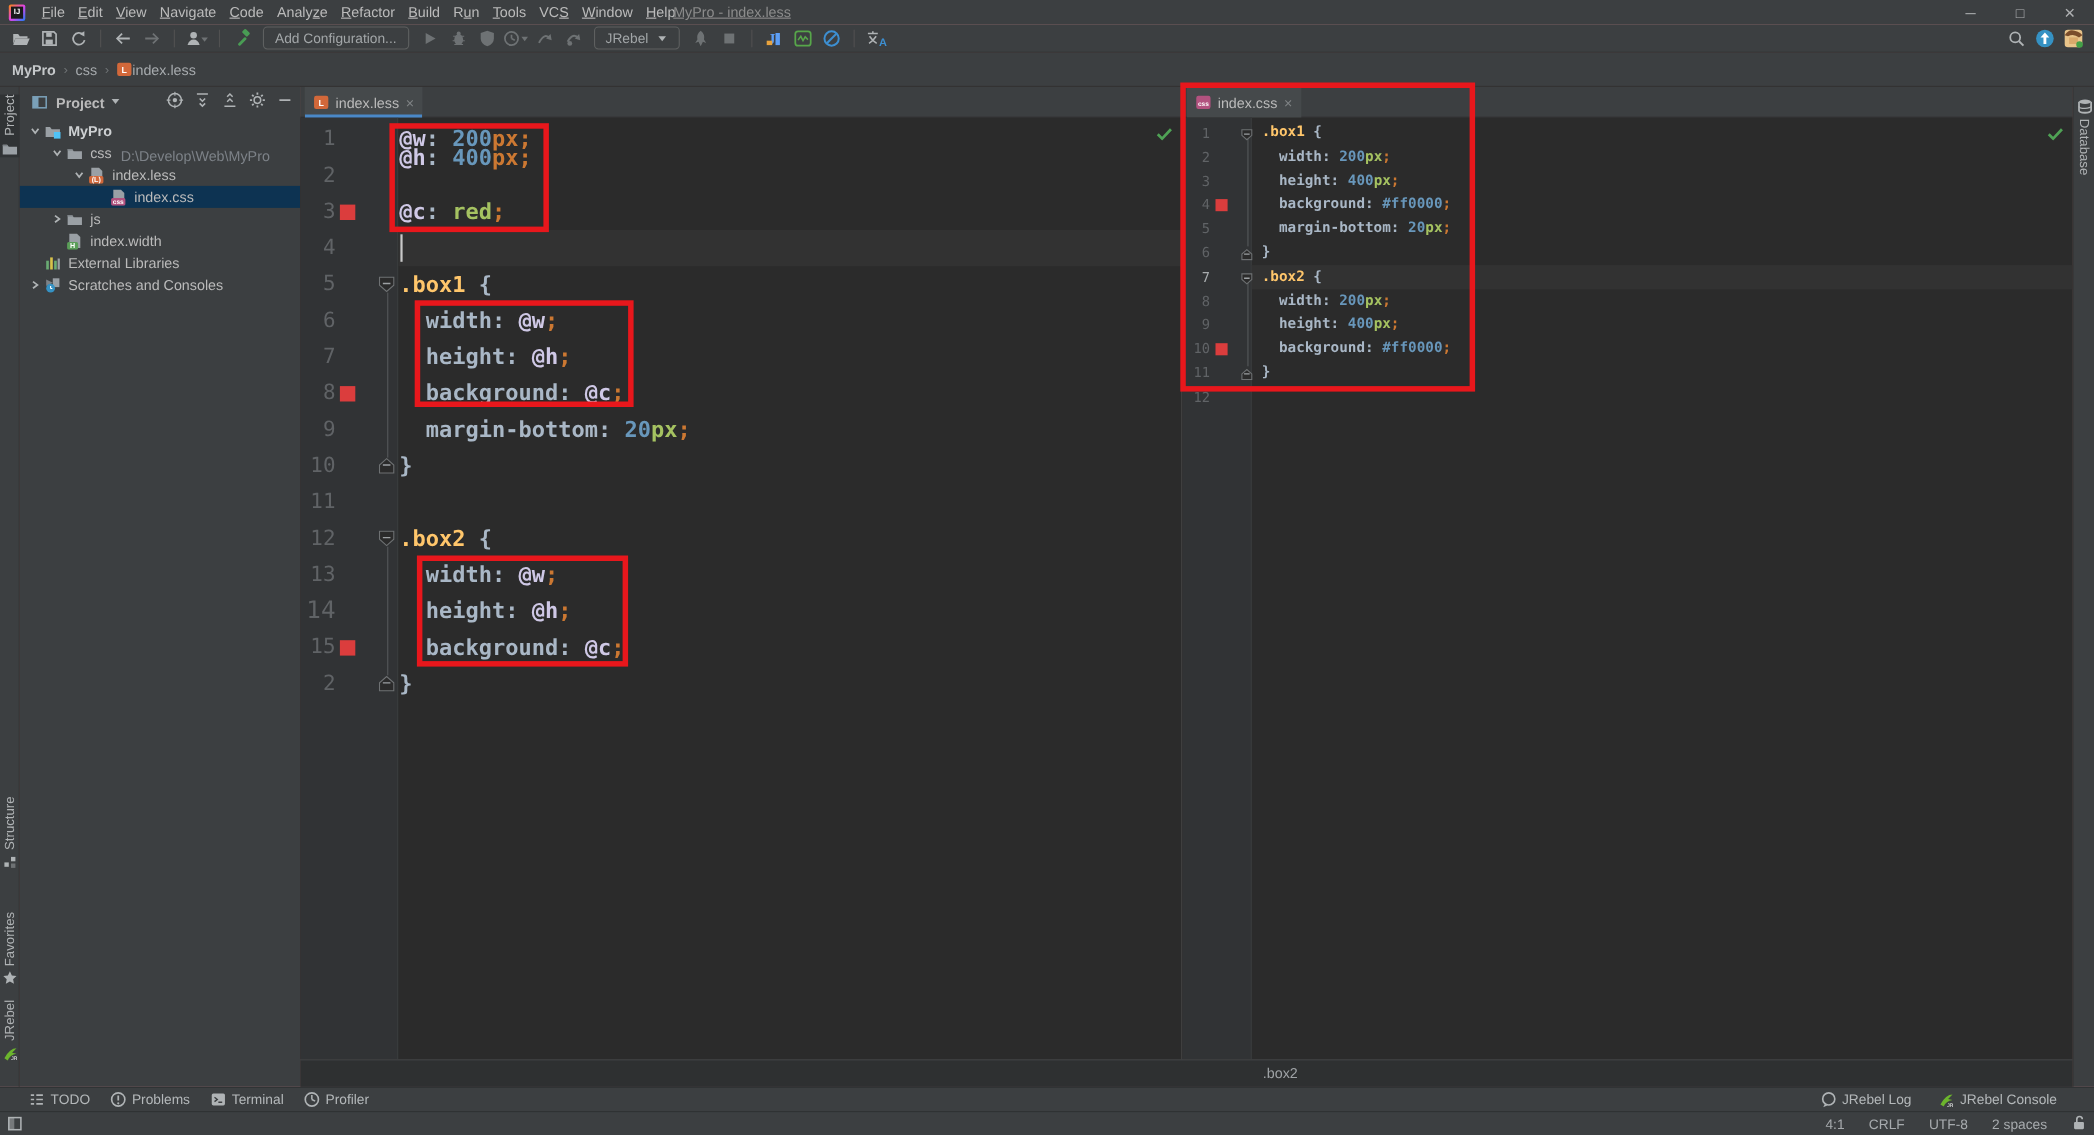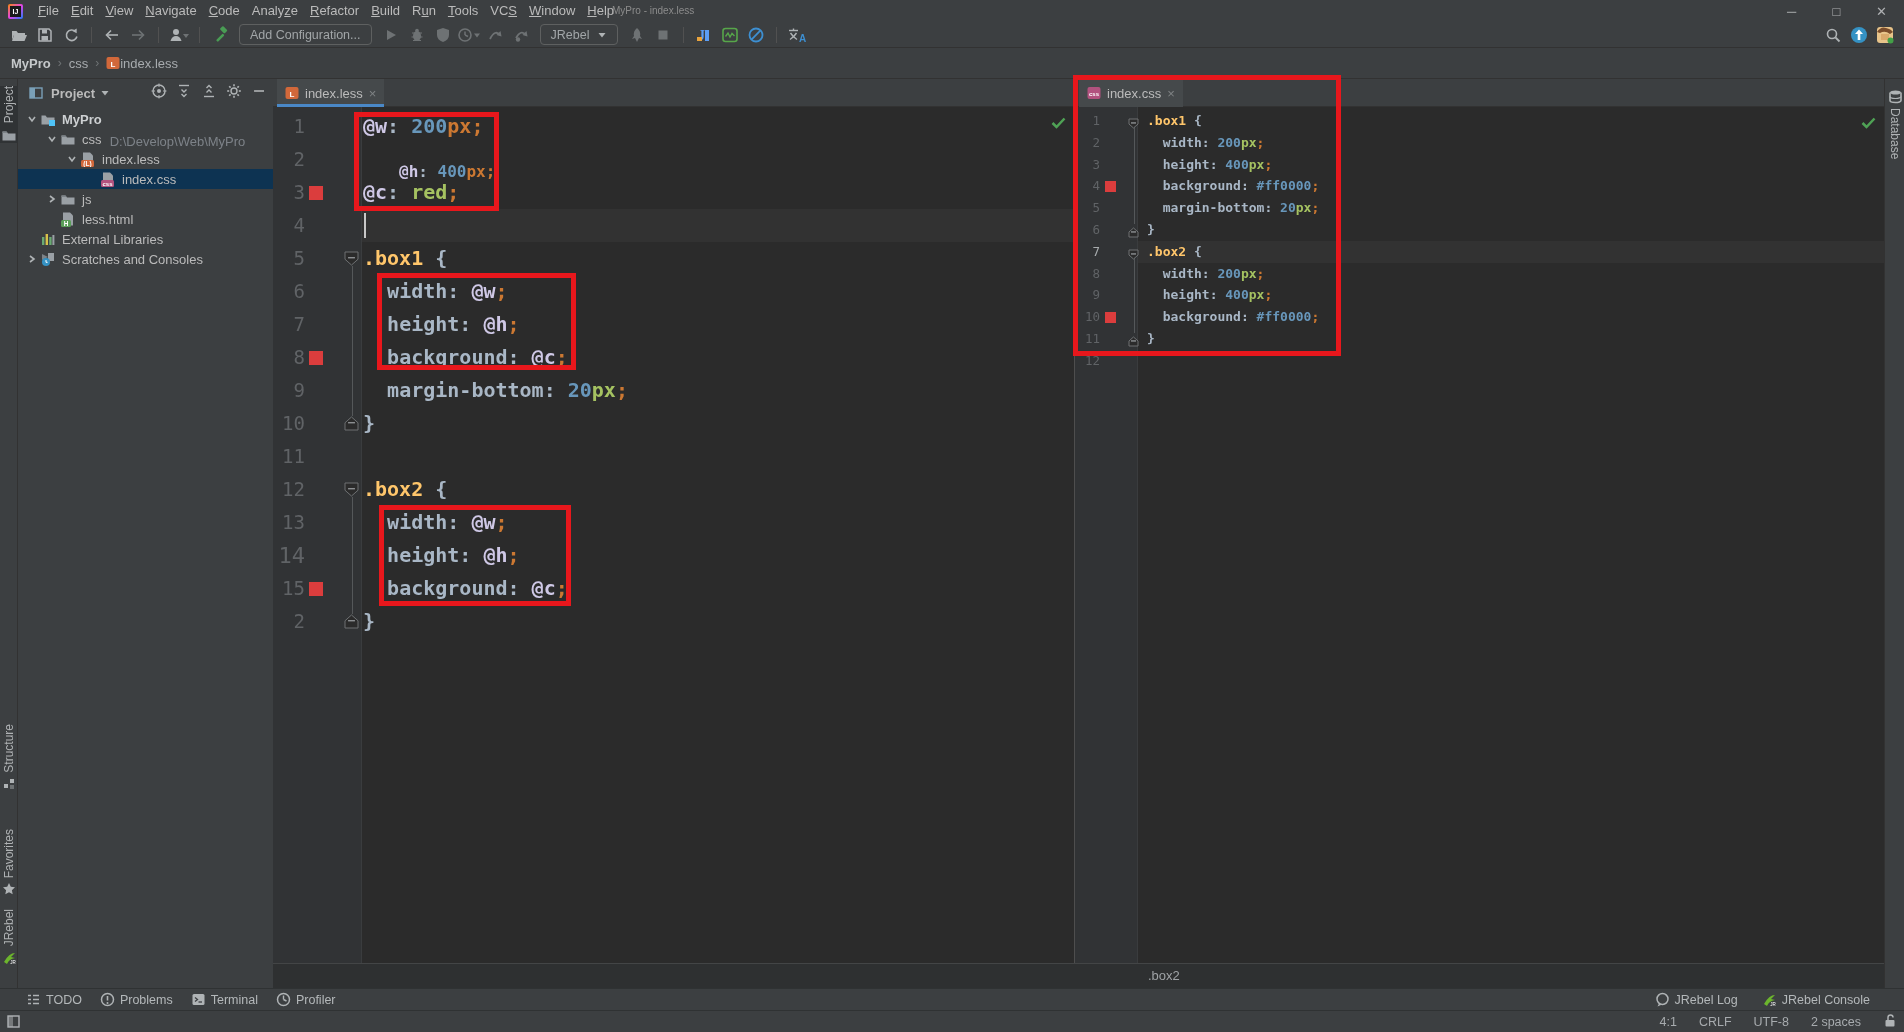--- a/index.html
+++ b/index.html
@@ -7,21 +7,21 @@
   body { font-family:"Liberation Sans",sans-serif; }
   #app { position:relative; width:1904px; height:1032px; background:#fca5a5; color:#bbbbbb; }
 
   
   .titlebar { position:absolute; left:0; top:0; width:100%; height:22px; background:#3c3f41; display:flex; align-items:center; }
   .logo { width:15px; height:15px; margin:0 9px 0 8px; border-radius:2px;
           background:linear-gradient(135deg,#f88909,#e343e6 50%,#1a7dfa); position:relative; }
   .logo::after { content:"IJ"; position:absolute; left:2px; top:2px; right:2px; bottom:2px; background:#1a1a1a; color:#fff; font-size:7px; font-weight:bold; text-align:center; line-height:11px; }
   .menu-item { font-size:13px; color:#bbbbbb; padding:0 6px; height:22px; line-height:22px; }
   .menu-item u { text-decoration:underline; }
-  .win-title { position:absolute; left:612px; top:0; height:22px; line-height:22px; font-size:10px; color:#8c8c8c; }
+  .win-title { position:absolute; left:612px; top:0; height:22px; line-height:22px; font-size:13px; color:#8c8c8c;text-decoration:underline; }
   .win-controls { position:absolute; right:0; top:0; height:22px; display:flex; }
   .win-btn { width:45px; height:22px; display:flex; align-items:center; justify-content:center; color:#afb1b3; font-size:13px; }
 
   
   .toolbar { position:absolute; left:0; top:22px; width:100%; height:26px; background:#3c3f41; display:flex; align-items:center; border-bottom:1px solid #323232; }
   .tb-sep { width:1px; height:16px; background:#515151; margin:0 7px; }
   .tb-ico { width:22px; height:22px; display:flex; align-items:center; justify-content:center; margin:0 2px; }
   .tb-btn { height:21px; border:1px solid #5e6060; border-radius:4px; color:#a2a6a8; font-size:12.5px; display:flex; align-items:center; padding:0 10px; margin:0 6px; }
   .tb-right { position:absolute; right:6px; top:0; height:26px; display:flex; align-items:center; }
 
@@ -536,21 +536,21 @@
         </div>
         <div class="tree-row" style="padding-left: 26px;">
           <span class="chev"></span>
           <span style="display: inline-flex;">
             <svg width="16" height="16" viewBox="0 0 16 16">
               <path d="M3 1.5 h7 l3 3 v10 h-10 z" fill="#9aa0a5"></path>
               <rect x="1" y="9" width="10" height="7" rx="1.5" fill="#5a9e58"></rect>
               <text x="6" y="14.8" font-size="6.5" font-weight="bold" fill="#fff" text-anchor="middle" font-family="Liberation Sans">H</text>
             </svg>
           </span>
-          <span class="lbl">less.html</span>
+          <span class="lbl">index.width</span>
         </div>
         <div class="tree-row" style="padding-left: 6px;">
           <span class="chev"></span>
           <span style="display: inline-flex;">
             <svg width="16" height="16" viewBox="0 0 16 16">
               <rect x="2" y="6" width="2.4" height="8" fill="#6aab73"></rect>
               <rect x="5.6" y="3" width="2.4" height="11" fill="#d8c24a"></rect>
               <rect x="9.2" y="6" width="2.4" height="8" fill="#6aab73"></rect>
               <rect x="12.4" y="4" width="2" height="10" fill="#9aa0a5"></rect>
             </svg>
@@ -589,21 +589,21 @@
           <span class="tlabel">index.less</span>
           <span class="tclose">×</span>
         </div>
       </div>
       <div class="ed" style="left: 0px; width: 801px;">
         <div class="gutter" style="width: 89px;"></div>
         <div class="cline" style="left: 89px; right: 0px; top: 102px; height: 33px;"></div>
         <div class="lnum" style="left: 0px; width: 32px; top: 3px; height: 33px; line-height: 33px; font-size: 19px;">1</div>
         <div class="crow" style="left: 90px; top: 3px; height: 33px; line-height: 33px; font-size: 20px;"><span class="tk-v">@w</span><span class="tk-d">: </span><span class="tk-n">200</span><span class="tk-uo">px</span><span class="tk-s">;</span></div>
         <div class="lnum" style="left: 0px; width: 32px; top: 36px; height: 33px; line-height: 33px; font-size: 19px;">2</div>
-        <div class="crow" style="left: 90px; top: 48px; height: 33px; line-height: 33px; font-size: 16px; margin-left: 36px;"><span class="tk-v">@h</span><span class="tk-d">: </span><span class="tk-n">400</span><span class="tk-uo">px</span><span class="tk-s">;</span></div>
+        <div class="crow" style="left: 90px; top: 20px; height: 33px; line-height: 33px; font-size: 20px;"><span class="tk-v">@h</span><span class="tk-d">: </span><span class="tk-n">400</span><span class="tk-uo">px</span><span class="tk-s">;</span></div>
         <div class="lnum" style="left: 0px; width: 32px; top: 69px; height: 33px; line-height: 33px; font-size: 19px;">3</div>
         <div class="crow" style="left: 90px; top: 69px; height: 33px; line-height: 33px; font-size: 20px;"><span class="tk-v">@c</span><span class="tk-d">: </span><span class="tk-str">red</span><span class="tk-s">;</span></div>
         <div class="lnum" style="left: 0px; width: 32px; top: 102px; height: 33px; line-height: 33px; font-size: 19px;">4</div>
         <div class="crow" style="left: 90px; top: 102px; height: 33px; line-height: 33px; font-size: 20px;"></div>
         <div class="lnum" style="left: 0px; width: 32px; top: 135px; height: 33px; line-height: 33px; font-size: 19px;">5</div>
         <div class="crow" style="left: 90px; top: 135px; height: 33px; line-height: 33px; font-size: 20px;"><span class="tk-sel">.box1</span><span class="tk-d"> </span><span class="tk-br">{</span></div>
         <div class="lnum" style="left: 0px; width: 32px; top: 168px; height: 33px; line-height: 33px; font-size: 19px;">6</div>
         <div class="crow" style="left: 90px; top: 168px; height: 33px; line-height: 33px; font-size: 20px;"><span class="tk-d">  </span><span class="tk-pr">width</span><span class="tk-d">: </span><span class="tk-v">@w</span><span class="tk-s">;</span></div>
         <div class="lnum" style="left: 0px; width: 32px; top: 201px; height: 33px; line-height: 33px; font-size: 19px;">7</div>
         <div class="crow" style="left: 90px; top: 201px; height: 33px; line-height: 33px; font-size: 20px;"><span class="tk-d">  </span><span class="tk-pr">height</span><span class="tk-d">: </span><span class="tk-v">@h</span><span class="tk-s">;</span></div>

